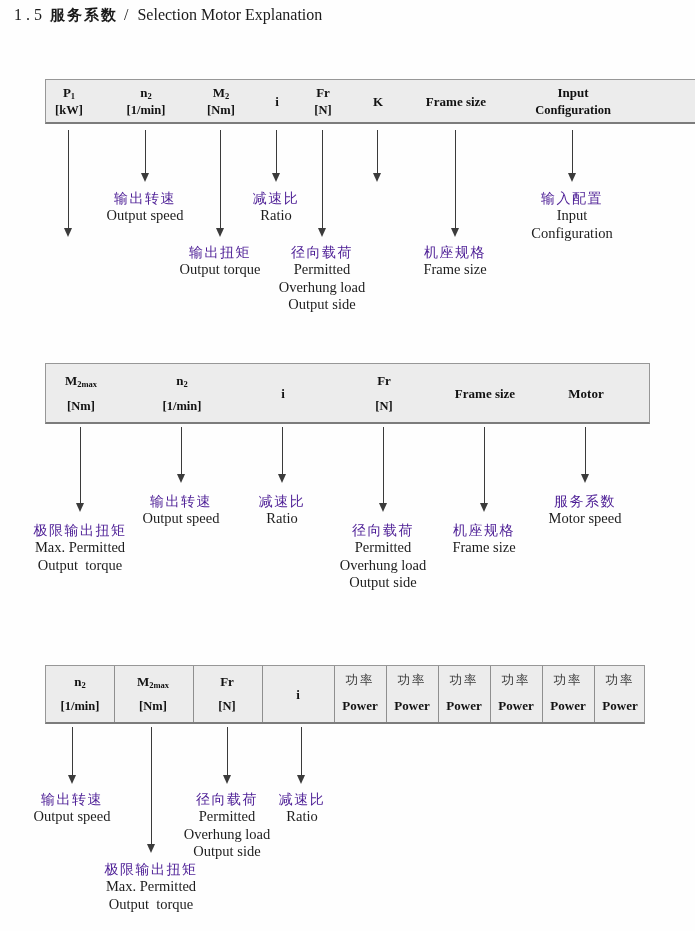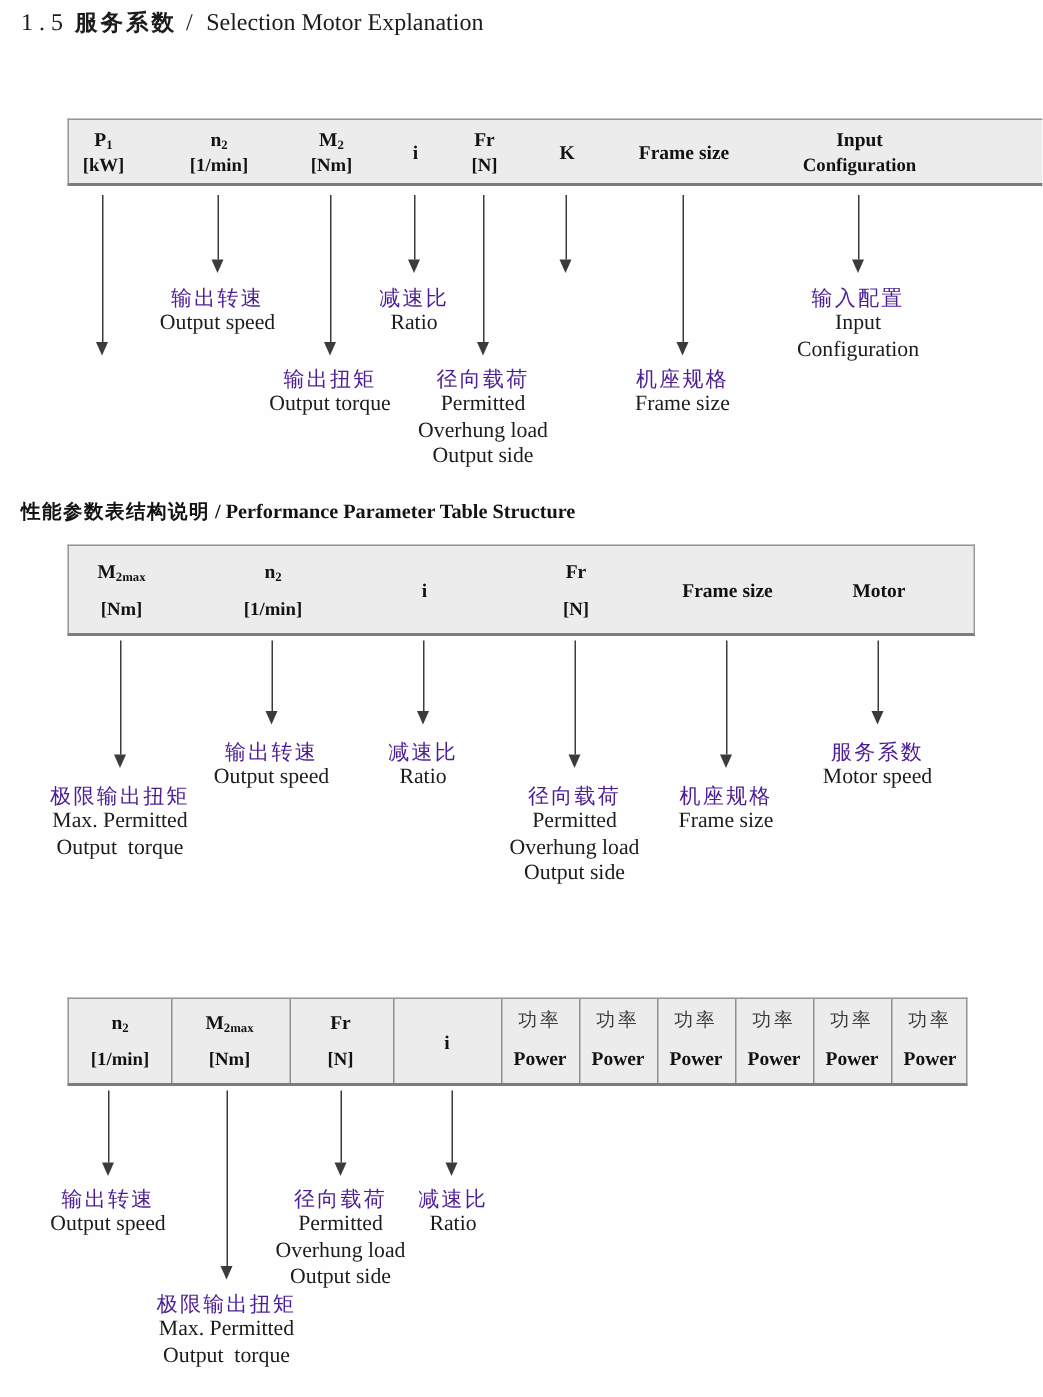--- a/index.html
+++ b/index.html
@@ -115,24 +115,20 @@
     <div class="zh">径向载荷</div>
     <div class="en">Permitted
 Overhung load
 Output side</div>
   </div>
   <div class="lbl" style="left:455px;top:243px">
     <div class="zh">机座规格</div>
     <div class="en">Frame size</div>
   </div>
 
-  <div class="heading" style="top:332px">
-    <span class="zh">性能参数表结构说明</span>
-    <span class="en">/ Performance Parameter Table Structure</span>
-  </div>
 
   <div class="tbl t2">
     <div class="cell" style="left:35px;top:9px"><span>M</span><span class="sub">2max</span></div>
     <div class="cell unit" style="left:35px;top:35px">[Nm]</div>
     <div class="cell" style="left:136px;top:9px"><span>n</span><span class="sub">2</span></div>
     <div class="cell unit" style="left:136px;top:35px">[1/min]</div>
     <div class="cell" style="left:237px;top:22px">i</div>
     <div class="cell" style="left:338px;top:9px">Fr</div>
     <div class="cell unit" style="left:338px;top:35px">[N]</div>
     <div class="cell" style="left:439px;top:22px">Frame size</div>

